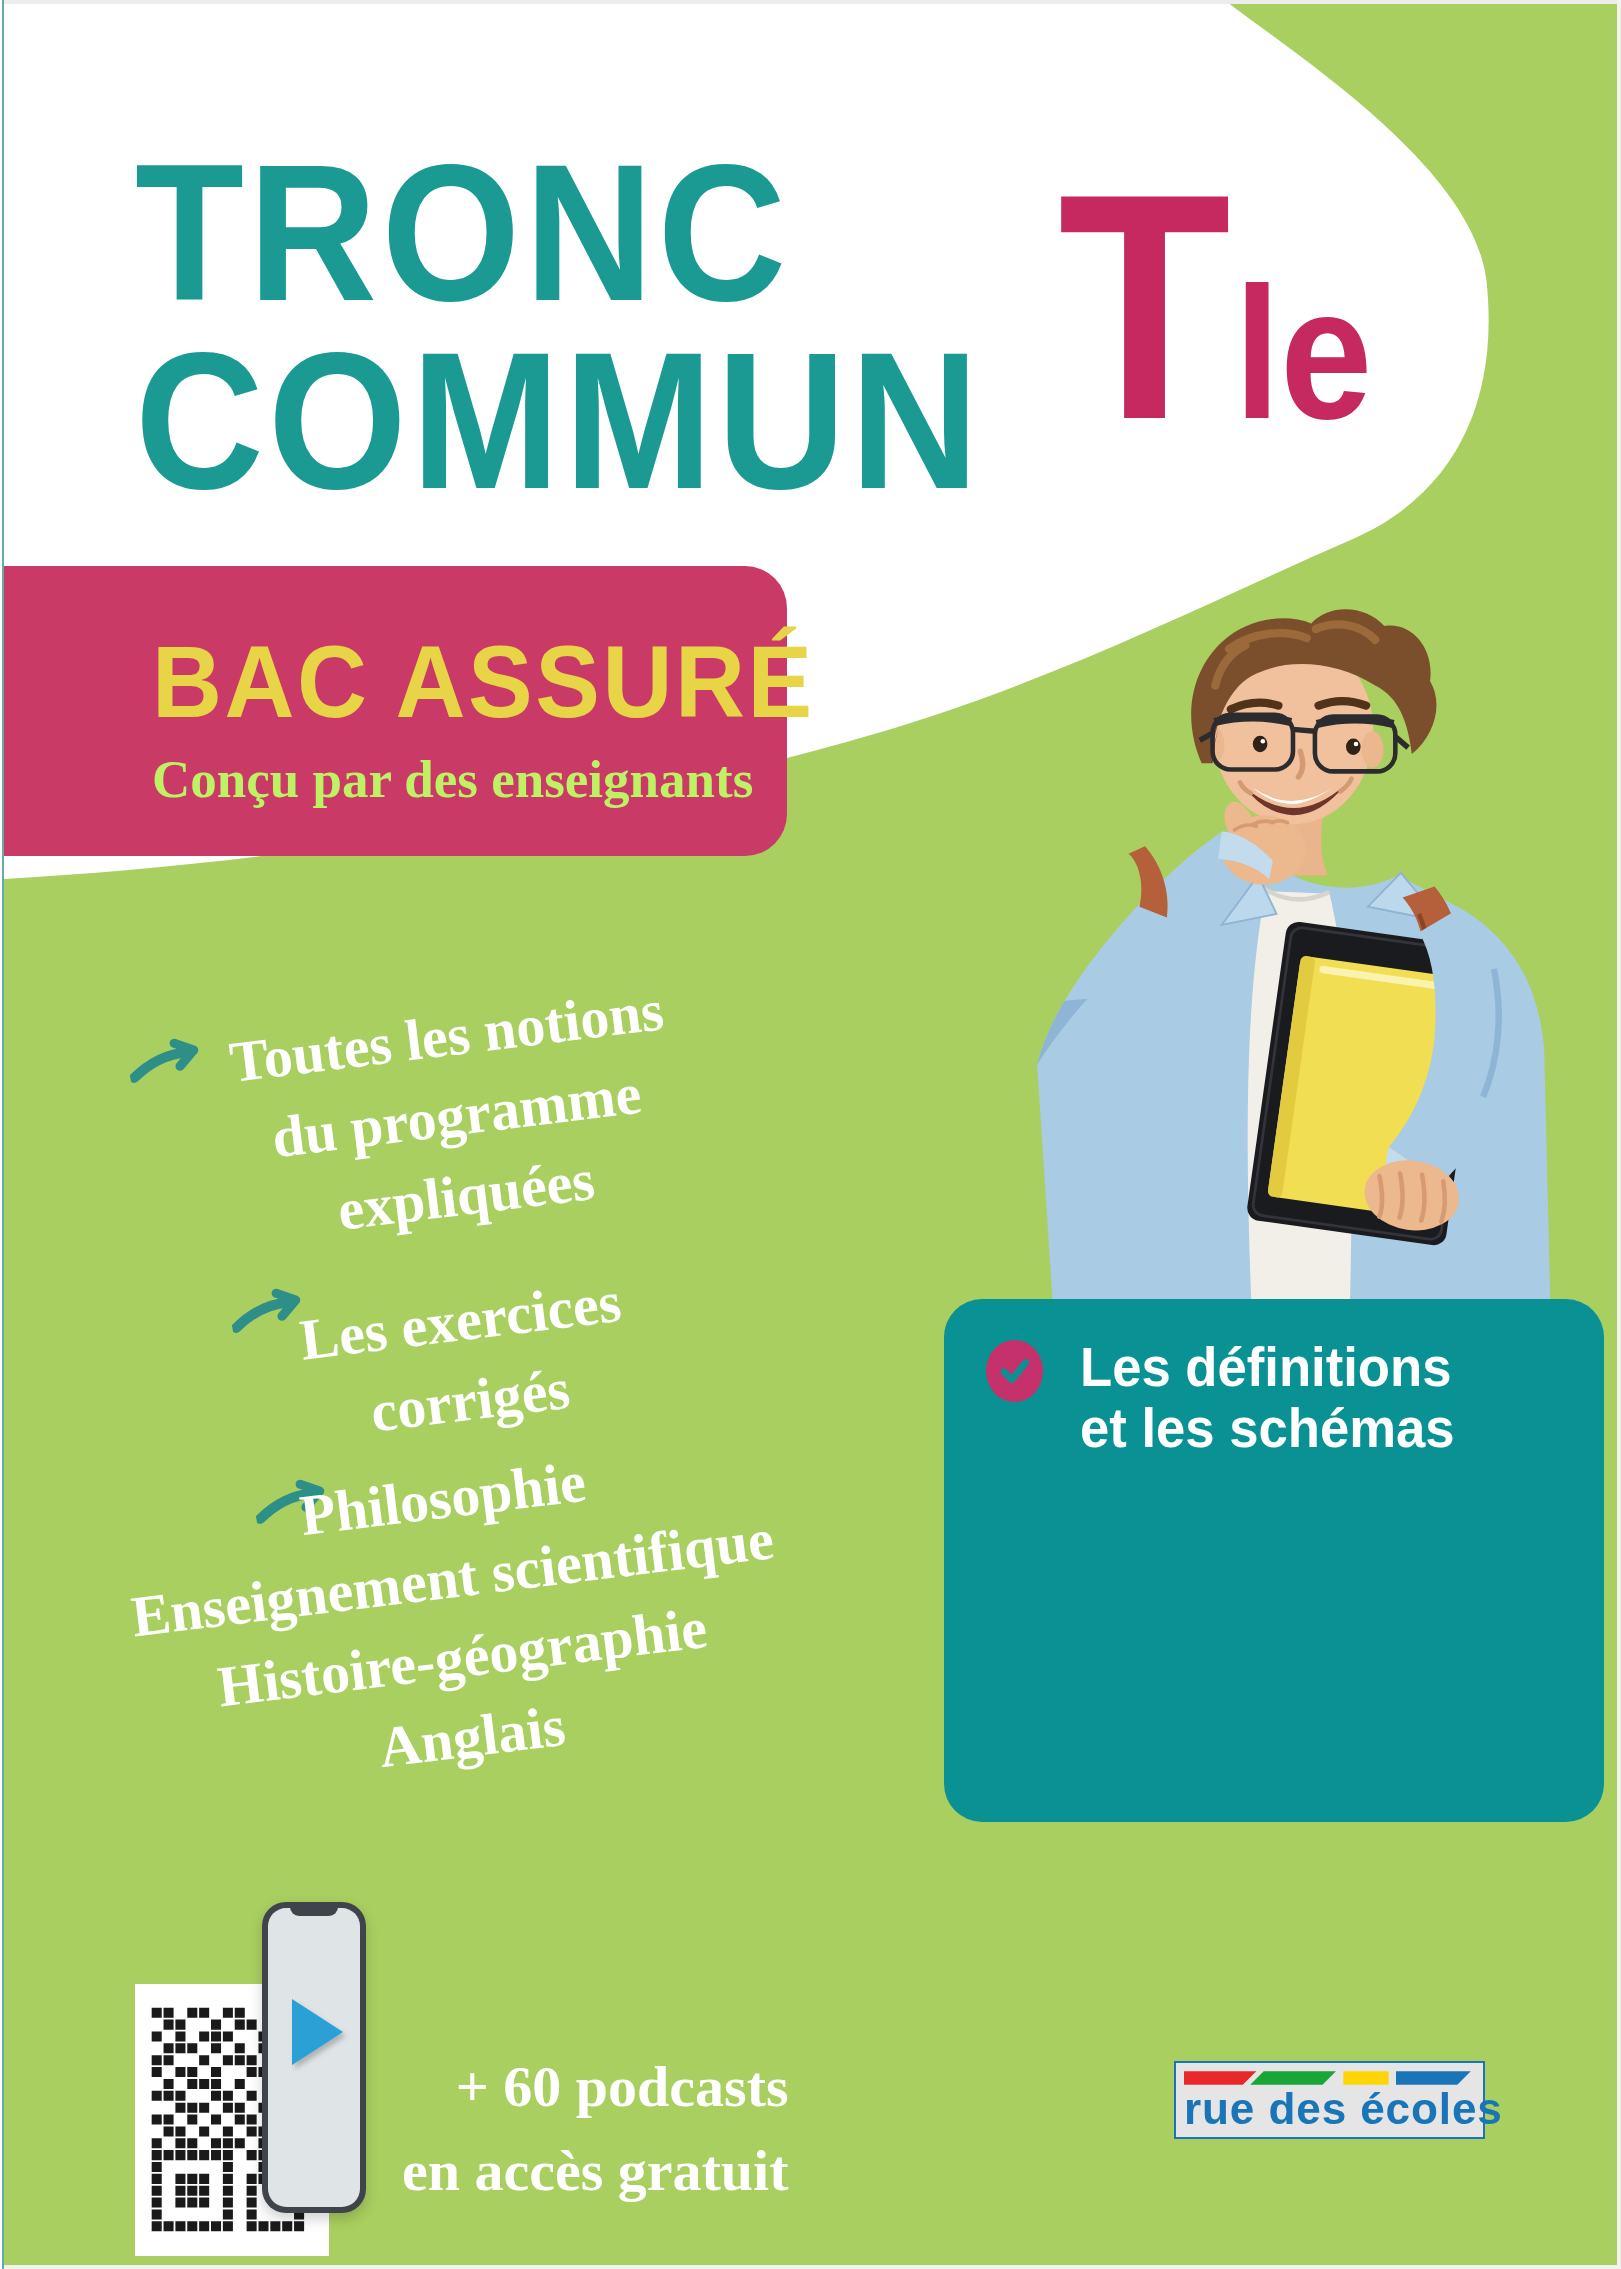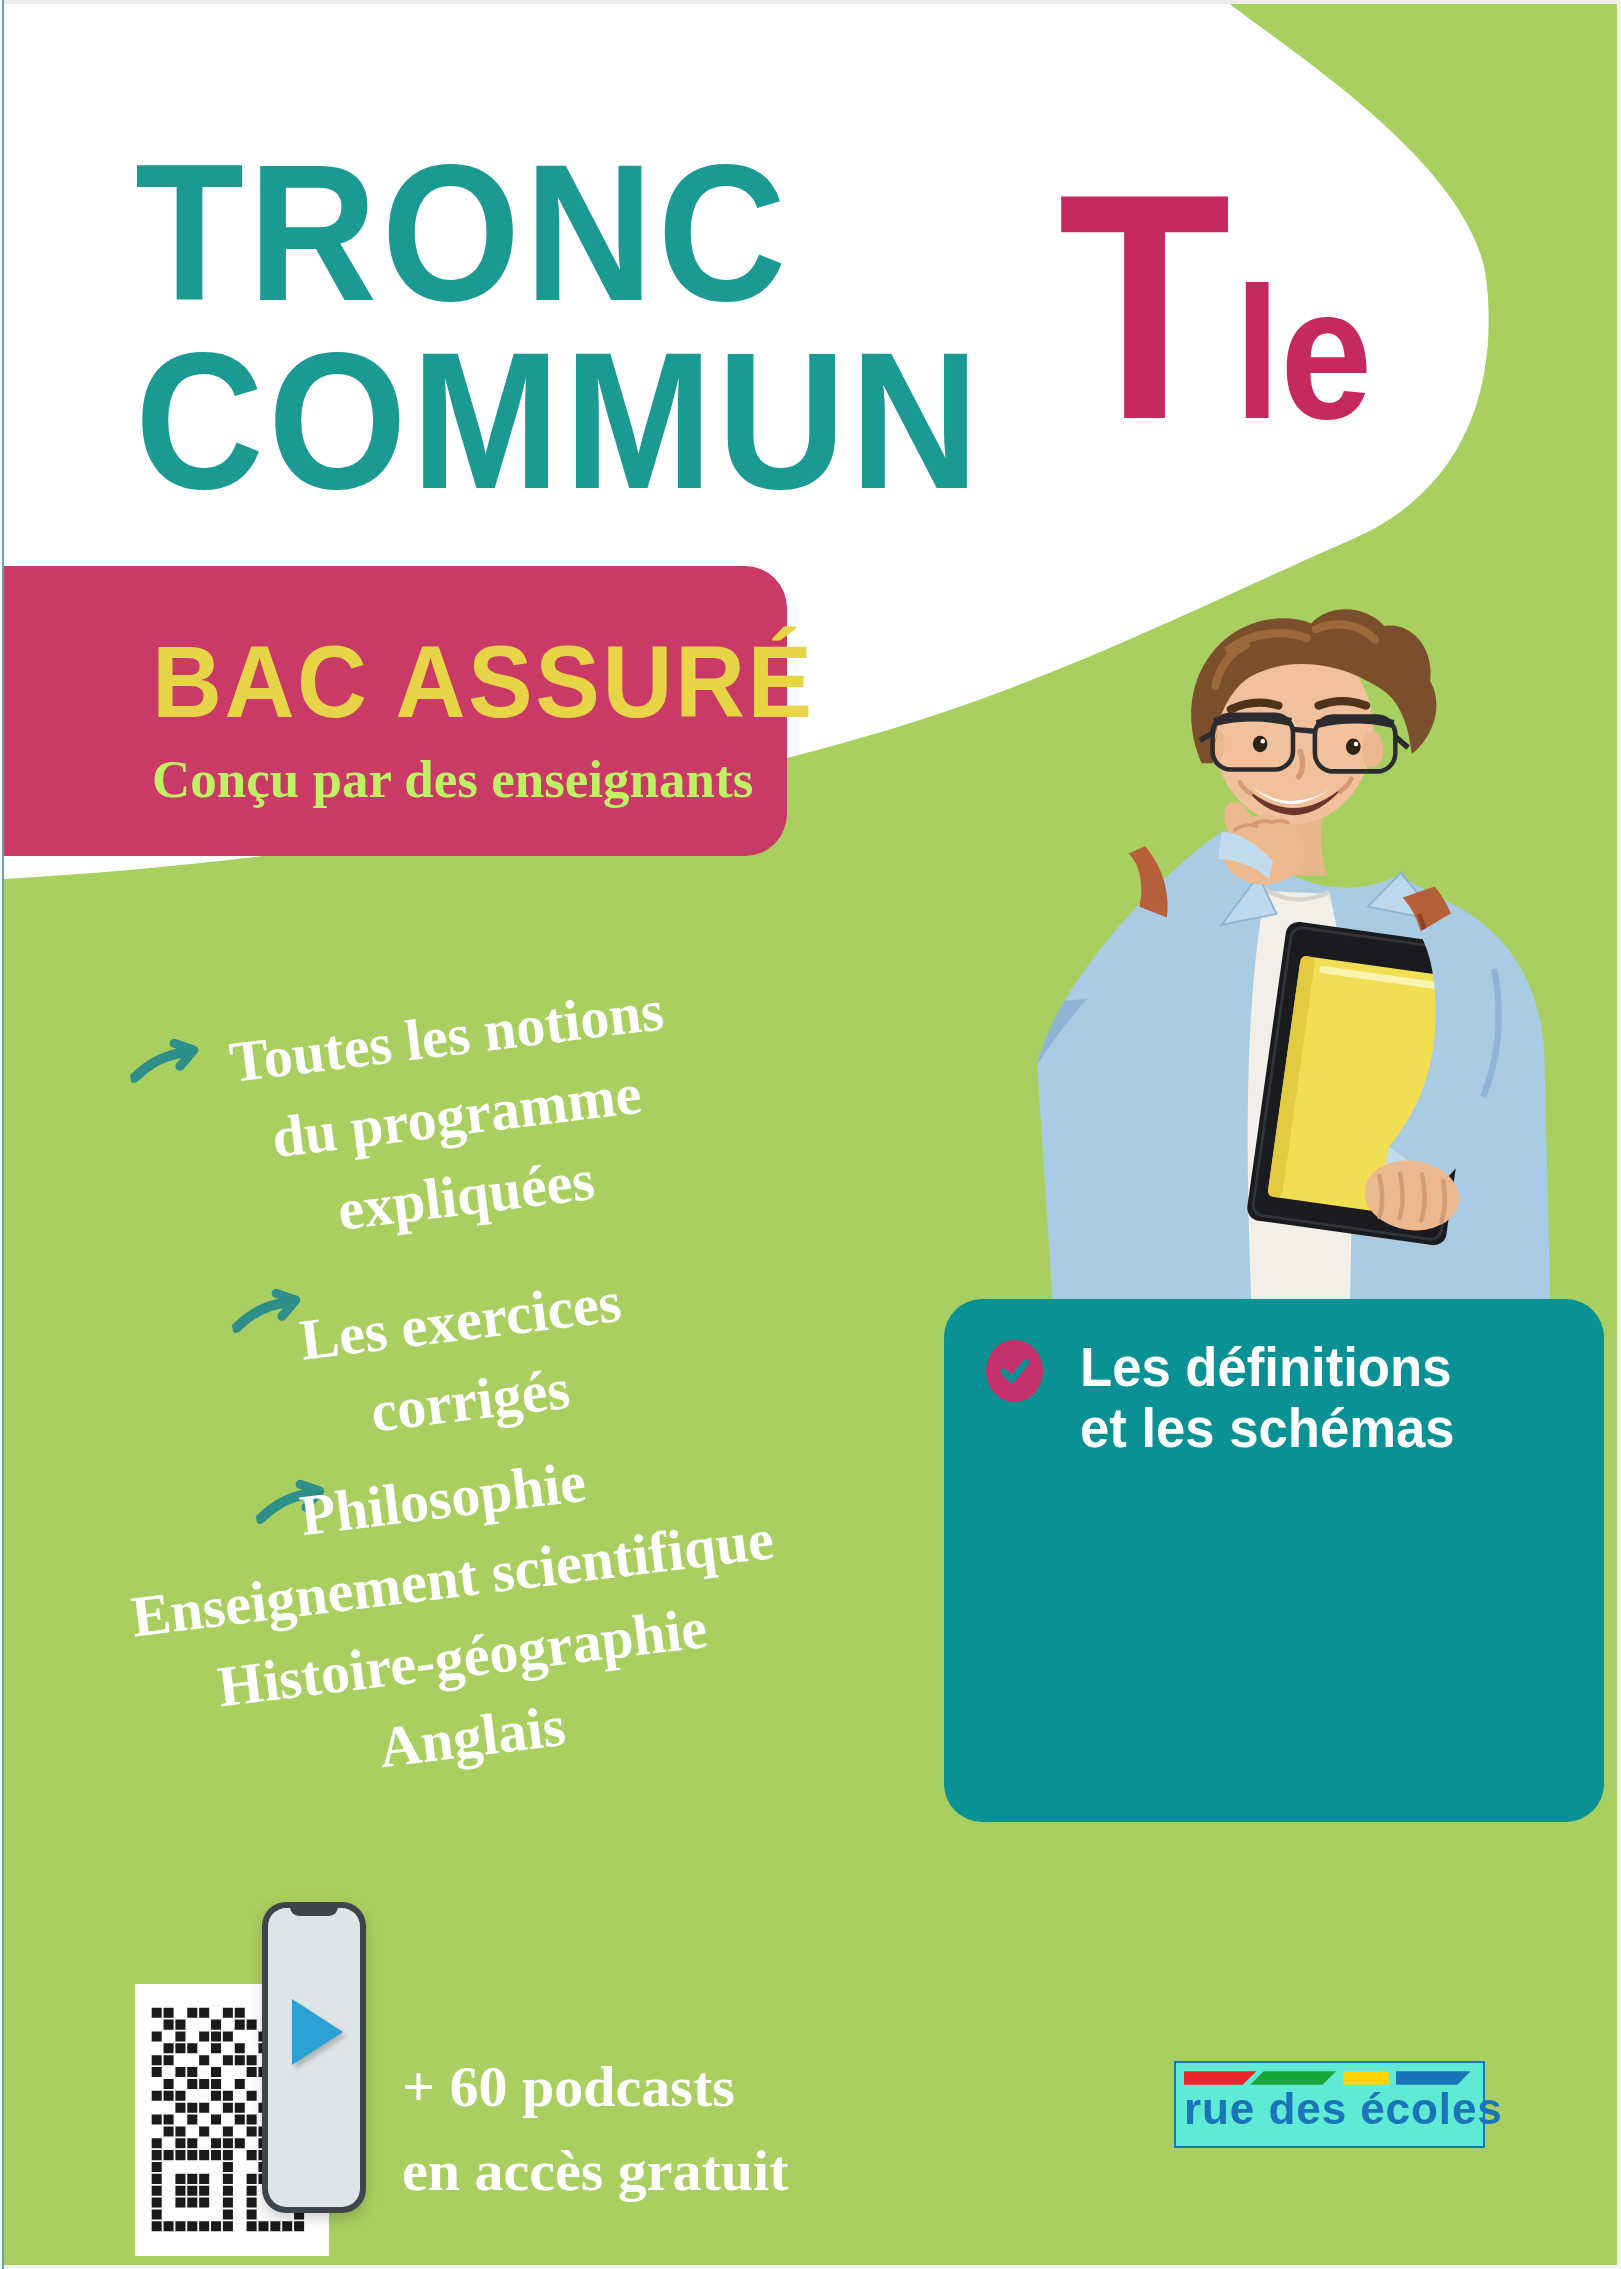--- a/index.html
+++ b/index.html
@@ -118,26 +118,26 @@
     border-top:33px solid transparent;
     border-bottom:33px solid transparent;
     border-left:51px solid var(--play_blue);
     filter:drop-shadow(3.7px 4.6px 2.7px rgba(0,0,0,0.22));
   }
   .podcast{
     left:402px;top:2045px;z-index:6;color:#ffffff;
     font-family:"Liberation Serif","DejaVu Serif",serif;
     font-weight:700;font-size:58px;line-height:84px;white-space:nowrap;
   }
-  .podcast span{display:block;}
+  .podcast span{display:block;text-align:right;}
 
   
   .logo{
-    left:1174px;top:2061px;width:311px;height:87px;z-index:6;
-    background:#5eead4;border:2.7px solid var(--logo_blue);
+    left:1174px;top:2061px;width:311px;height:78px;z-index:6;
+    background:#e5e5e5;border:2.7px solid var(--logo_blue);
     box-sizing:border-box;padding:4.6px 8.2px 0 8.2px;
   }
   .logo-name{
     color:var(--logo_blue);font-weight:700;font-size:45px;line-height:42px;
     letter-spacing:0.9px;white-space:nowrap;
     transform:scaleX(0.98);transform-origin:left top;
   }
 </style>
 </head>
 <body>

